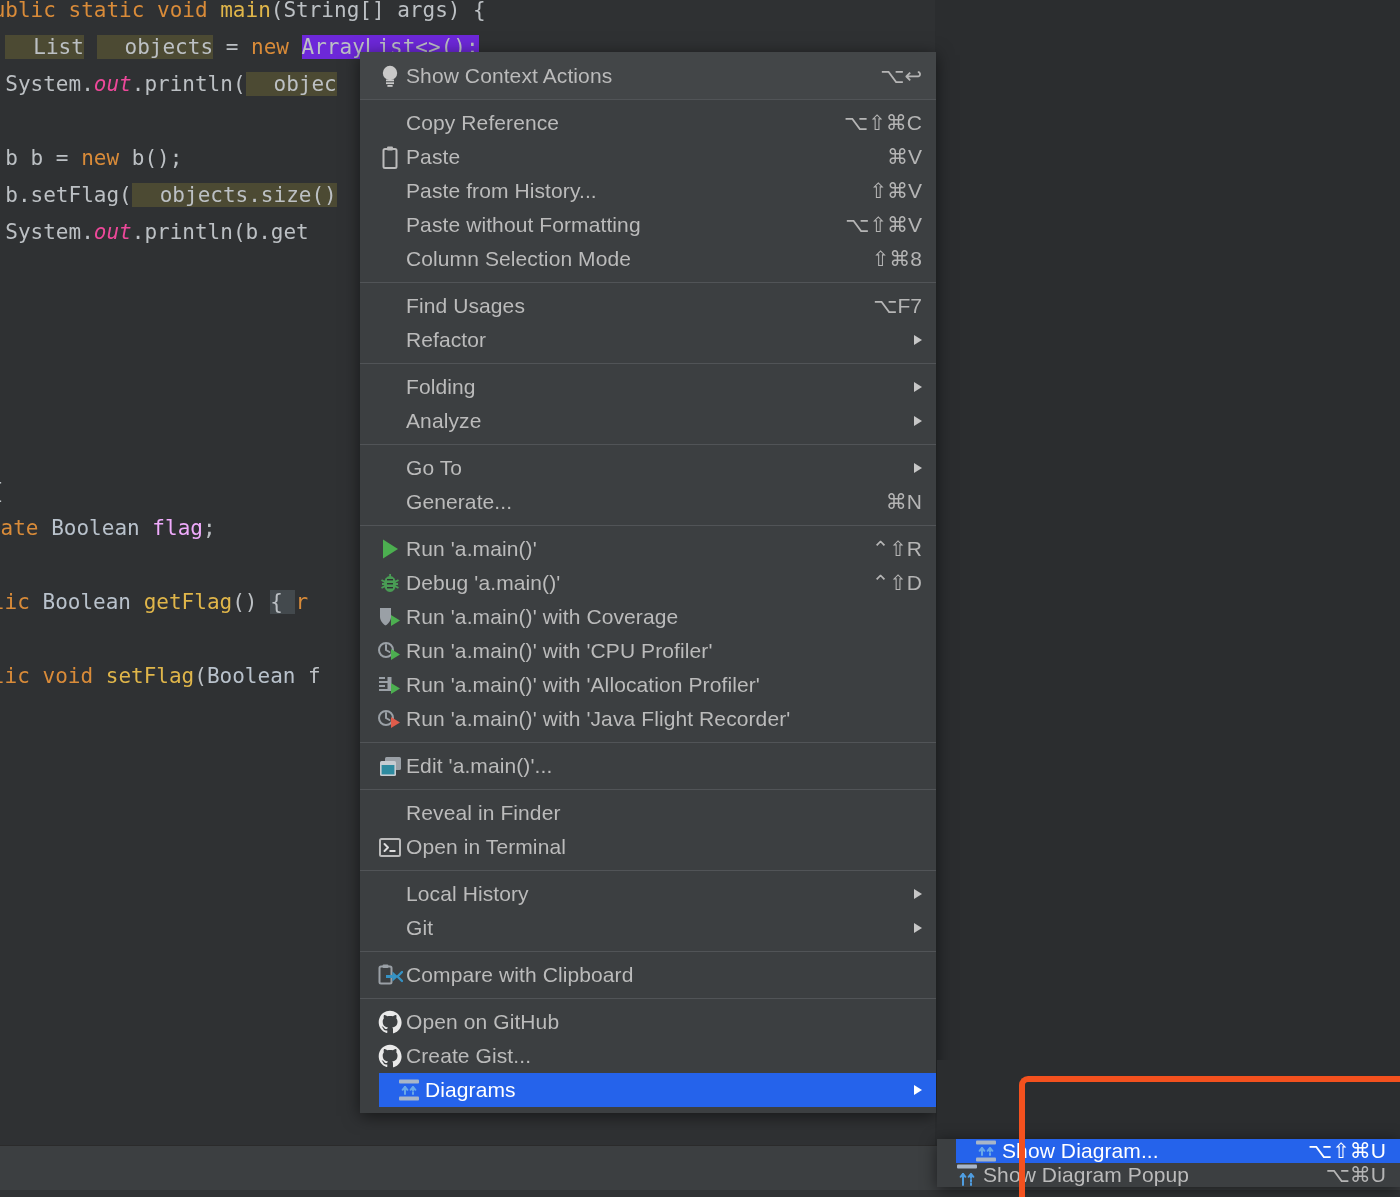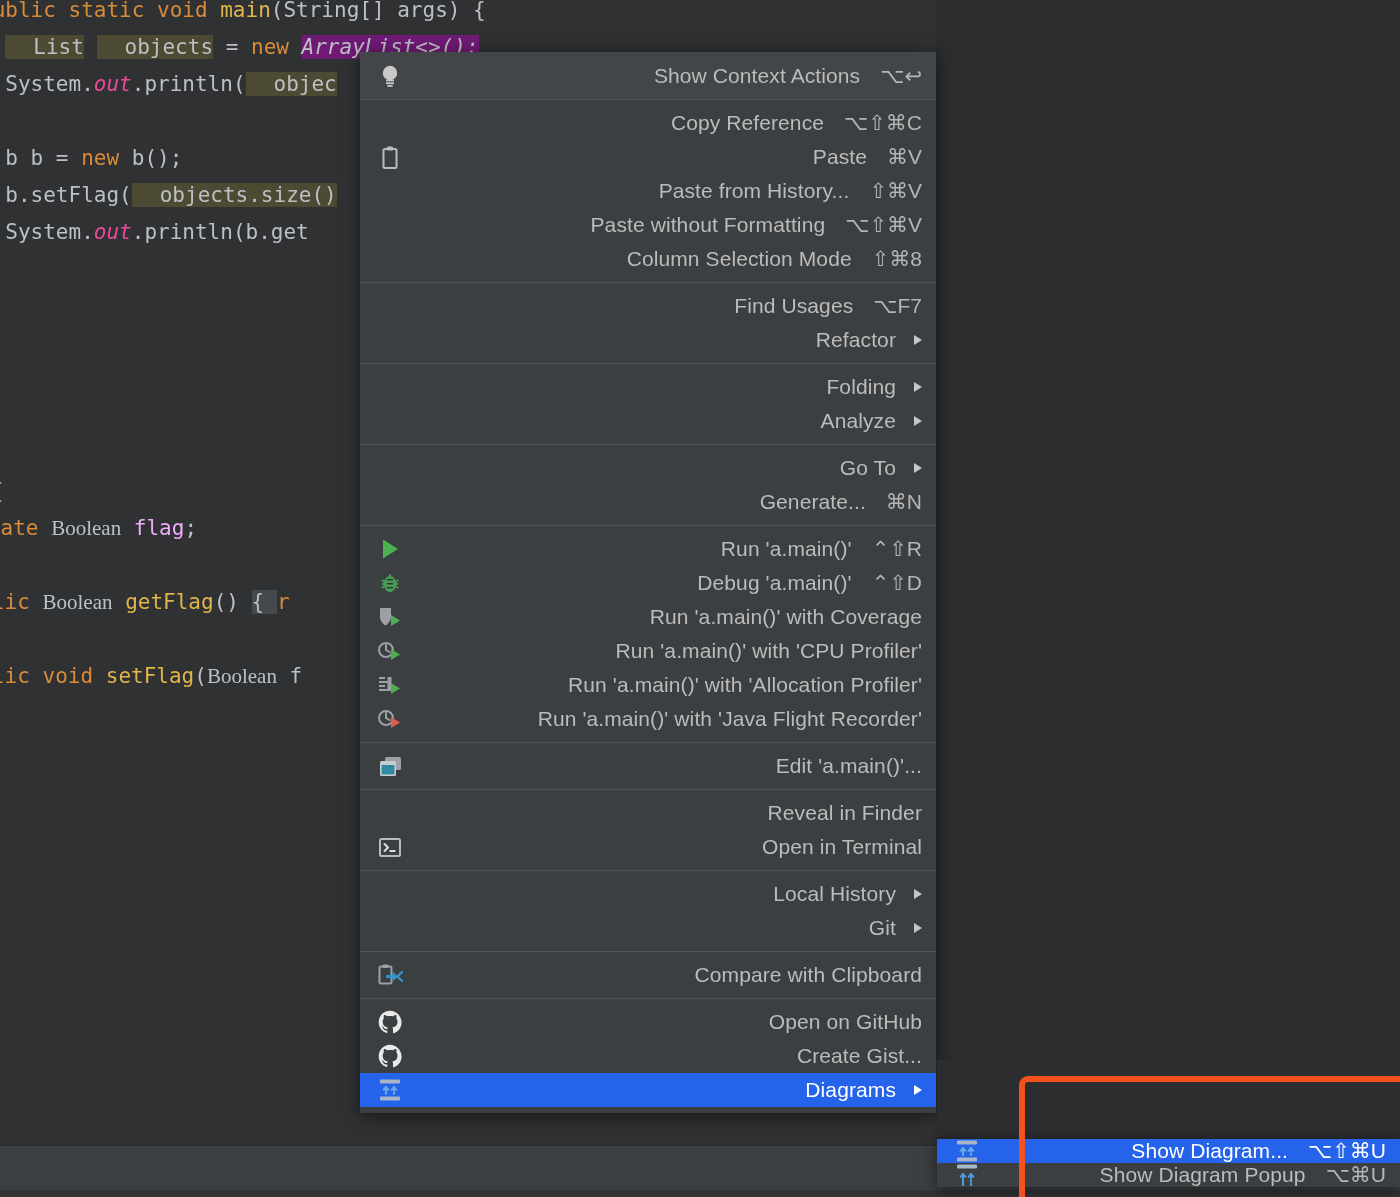--- a/index.html
+++ b/index.html
@@ -13,59 +13,59 @@
   #editor{position:absolute;inset:0;background:#2f3133;}
   #editor-right-pane{position:absolute;left:935px;top:0;width:465px;height:1197px;background:#2b2d2f;}
   #code{
     position:absolute;left:0;top:0;width:1400px;
     font-family:"DejaVu Sans Mono","Liberation Mono",monospace;
     font-size:21px;line-height:37px;color:#bcc0c4;white-space:pre;
   }
   .code-line{position:absolute;left:0;white-space:pre;}
   .kw{color:#d98b39;}
   .fn{color:#e0b64a;}
-  .typ{color:#b9c2cc;font-family:Liberation Serif, serif;}
+  .typ{color:#b9c2cc;}
   .fld{color:#f0abfc;}
   .stat{color:#ec4899;font-style:italic;}
   .hl{background:#4c4a33;padding-left:28px;}
-  .hl2{background:#701a75;font-style:italic;}
+  .hl2{background:#6d28d9;}
   .brace-hl{background:#43494d;}
   #bottom-panel{position:absolute;left:0;top:1145px;width:1400px;height:52px;background:#3c3f41;border-top:1px solid #2b2b2b;}
   #bottom-panel-line{position:absolute;left:0;top:1190px;width:1400px;height:7px;background:#313335;}
 
   
   #ctx-menu{
     position:absolute;left:360px;top:52px;width:576px;
     background:#3c3f41;
     box-shadow:0 3px 16px rgba(0,0,0,.55);
     color:#bbbbbb;font-size:21px;
     padding:0;
   }
   .menu-section{padding:6px 0;}
   .menu-section + .menu-section{border-top:1px solid #515457;}
   .menu-section.first{background:#434648;padding:7px 0 6px;}
   .menu-item{
     position:relative;height:34px;display:flex;align-items:center;
-    padding:0 14px 0 0;cursor:default;text-align:right;
+    padding:0 14px 0 0;cursor:default;
   }
   .menu-item .ic{
     width:32px;min-width:32px;height:34px;margin-left:14px;
     display:flex;align-items:center;justify-content:center;
   }
   .menu-item .lbl{flex:1;white-space:nowrap;letter-spacing:.1px;}
   .menu-item .sc{
     color:#b5b5b5;margin-left:20px;white-space:nowrap;
     font-family:"Liberation Sans",sans-serif;
   }
   .menu-item .arrow{
     width:0;height:0;margin-left:18px;
     border-left:8px solid #c6c6c6;
     border-top:5.5px solid transparent;border-bottom:5.5px solid transparent;
   }
-  .menu-item.selected{background:#2563eb;color:#ffffff;}
+  .menu-item.selected{background:#2563eb;color:#ffffff;margin-left:19px;}
   .menu-item.selected .sc{color:#ffffff;}
   .menu-item.selected .arrow{border-left-color:#ffffff;}
 
   
   #submenu{
     position:absolute;left:937px;top:1139px;width:463px;
     background:#3c3f41;color:#bbbbbb;font-size:21px;
     box-shadow:0 3px 16px rgba(0,0,0,.55);
     overflow:hidden;
   }

